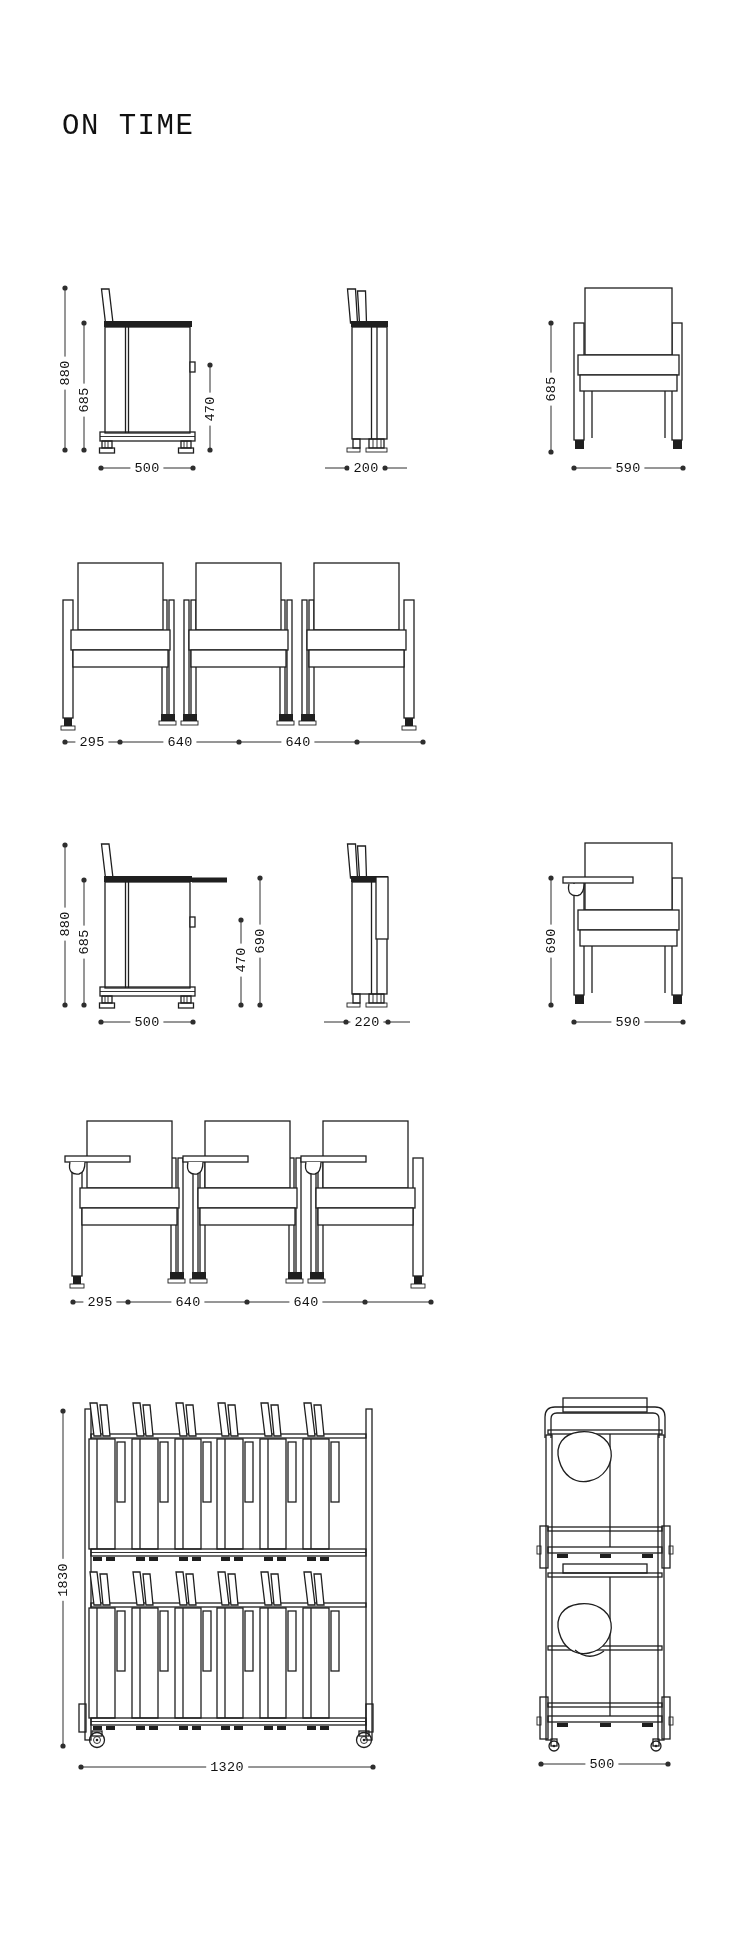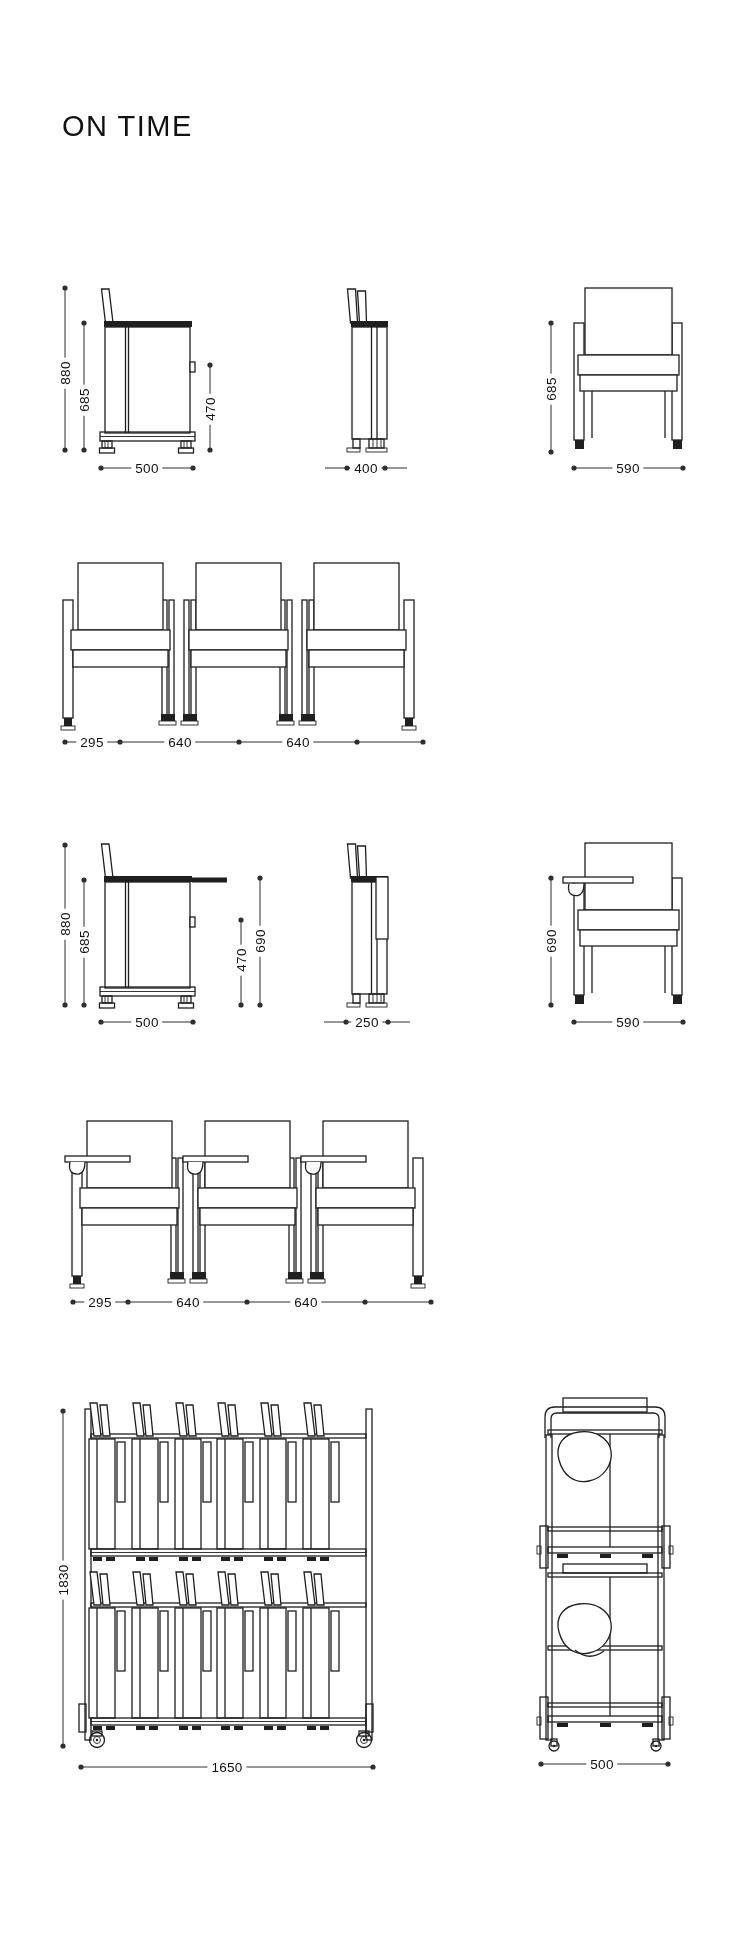--- a/index.html
+++ b/index.html
@@ -1,17 +1,17 @@
 <!DOCTYPE html>
 <html style="--line: #1f1f1f; --dim_line: #2e2e2e; --text: #111111; --background: #ffffff;"><head>
 <meta charset="utf-8">
 <style>
   html,body{margin:0;padding:0;background:#fff;}
   .page{position:relative;width:750px;height:1939px;background:var(--background,#fff);
-        font-family:Liberation Sans, sans-serif;overflow:hidden;}
+        font-family:Liberation Mono, monospace;overflow:hidden;}
   .title{position:absolute;left:62px;top:110px;font-size:29px;letter-spacing:1.5px;
          color:var(--text,#111);font-weight:400;}
   svg.draw{position:absolute;left:0;top:0;}
   .ln{fill:none;stroke:var(--line,#1f1f1f);stroke-width:1.3px;}
   .lnf{fill:#fff;stroke:var(--line,#1f1f1f);stroke-width:1.3px;}
   .thin{stroke-width:0.9px;}
   .dk{fill:var(--line,#1f1f1f);stroke:none;}
   .dim-ln{stroke:var(--dim_line,#2e2e2e);stroke-width:1px;fill:none;}
   .dot{fill:var(--dim_line,#2e2e2e);}
   .dim{position:absolute;transform:translate(-50%,-50%);font-size:13.5px;line-height:15px;
@@ -307,38 +307,38 @@
       <line x1="541" y1="1764" x2="668" y2="1764" class="dim-ln"></line>
       <circle cx="541" cy="1764" r="2.6" class="dot"></circle>
         <circle cx="668" cy="1764" r="2.6" class="dot"></circle>
     </g>
   </svg>
 
   <div class="dim v" style="left:65px;top:373px">880</div>
   <div class="dim v" style="left:84px;top:400px">685</div>
   <div class="dim v" style="left:210px;top:409px">470</div>
   <div class="dim" style="left:147px;top:468px">500</div>
-  <div class="dim" style="left:366px;top:468px">400</div>
+  <div class="dim" style="left:366px;top:468px">200</div>
   <div class="dim v" style="left:551px;top:389px">685</div>
   <div class="dim" style="left:628px;top:468px">590</div>
 
   <div class="dim" style="left:92px;top:742px">295</div>
   <div class="dim" style="left:180px;top:742px">640</div>
   <div class="dim" style="left:298px;top:742px">640</div>
 
   <div class="dim v" style="left:65px;top:924px">880</div>
   <div class="dim v" style="left:84px;top:942px">685</div>
   <div class="dim v" style="left:241px;top:960px">470</div>
   <div class="dim v" style="left:260px;top:941px">690</div>
   <div class="dim" style="left:147px;top:1022px">500</div>
-  <div class="dim" style="left:367px;top:1022px">250</div>
+  <div class="dim" style="left:367px;top:1022px">220</div>
   <div class="dim v" style="left:551px;top:941px">690</div>
   <div class="dim" style="left:628px;top:1022px">590</div>
 
   <div class="dim" style="left:100px;top:1302px">295</div>
   <div class="dim" style="left:188px;top:1302px">640</div>
   <div class="dim" style="left:306px;top:1302px">640</div>
 
   <div class="dim v" style="left:63px;top:1580px">1830</div>
-  <div class="dim" style="left:227px;top:1767px">1650</div>
+  <div class="dim" style="left:227px;top:1767px">1320</div>
   <div class="dim" style="left:602px;top:1764px">500</div>
 
 </div>
 
 </body></html>

